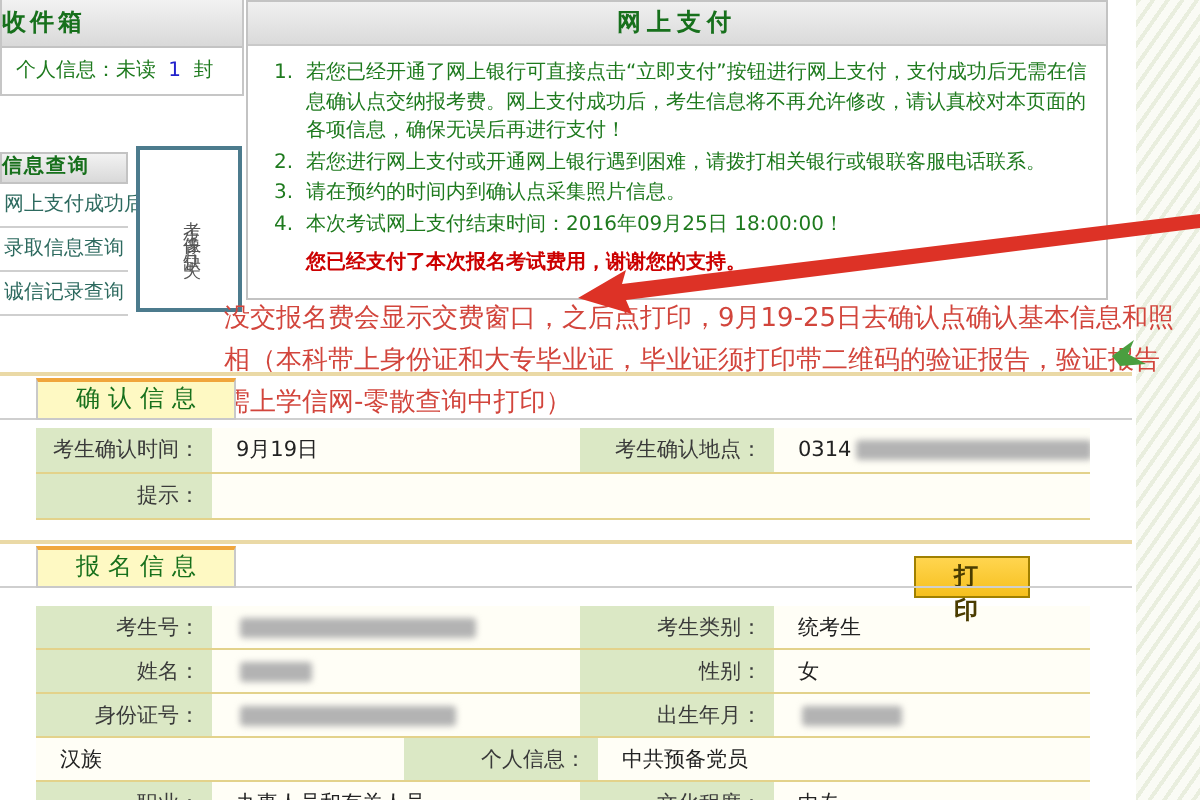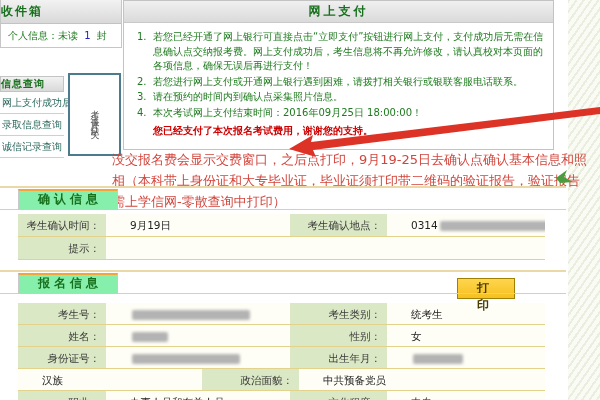--- a/index.html
+++ b/index.html
@@ -44,34 +44,34 @@
   .annotation{position:absolute;left:112px;top:149px;width:486px;color:var(--annotation-red);
         font-size:13px;line-height:21px;}
   .ann-line{white-space:nowrap;overflow:hidden;}
   .arrow-svg{position:absolute;left:0;top:0;pointer-events:none;}
   .leaf-svg{position:absolute;left:554px;top:169px;pointer-events:none;}
   
   .data-section{position:absolute;left:0;width:566px;border-top:2px solid var(--section-line);}
   .sec-confirm{top:186px;}
   .sec-signup{top:270px;height:128px;}
   .tab{position:relative;z-index:2;margin:1px 0 0 18px;width:94px;height:18px;line-height:17px;
-        background:#86efac;border:1px solid #c9c9c9;border-top:2px solid var(--tab-accent);
-        text-align:center;font-weight:bold;font-size:12px;color:var(--header-green);
+        background:#fef9c3;border:1px solid #c9c9c9;border-top:2px solid var(--tab-accent);
+        text-align:center;font-weight:normal;font-size:12px;color:var(--header-green);
         letter-spacing:4px;padding-left:4px;box-sizing:content-box;}
   .rule{height:1px;background:#cfcfcf;margin-top:-1px;position:relative;z-index:1;}
   .gtable{margin-left:18px;width:527px;}
   .sec-confirm .gtable{margin-top:4px;}
   .sec-signup .gtable{margin-top:9px;}
   .trow{display:flex;}
   .sec-confirm .trow{height:23px;line-height:23px;}
   .sec-signup .trow{height:22px;line-height:22px;}
   .cell{box-sizing:border-box;border-bottom:1px solid var(--cell-border);font-size:10.5px;
         overflow:hidden;white-space:nowrap;}
   .cell.label{background:var(--label-cell-bg);color:#3a3a3a;text-align:right;padding-right:6px;}
-  .cell.value{background:#fffef6;color:#222;padding-left:24px;}
+  .cell.value{background:#fffef6;color:#222;padding-left:12px;}
   .c0{width:88px;} .c1{width:184px;} .c2{width:97px;} .c3{flex:1;}
   .cell.wide{flex:1;width:auto;}
   .blur{display:inline-block;height:10px;background:#b3b3b3;filter:blur(1.6px);
         border-radius:2px;vertical-align:middle;margin-left:2px;}
   .print-btn{position:absolute;left:457px;top:6px;width:58px;height:21px;
         background:linear-gradient(#ffd54f,var(--print-button-bg));border:1px solid #a08000;
         font-weight:bold;color:#4a3c00;font-size:12px;letter-spacing:10px;padding-left:10px;
         text-align:center;line-height:17px;cursor:pointer;font-family:inherit;}
 </style>
 </head>
@@ -172,21 +172,21 @@
           <div class="cell value c3">女</div>
         </div>
         <div class="trow">
           <div class="cell label c0">身份证号：</div>
           <div class="cell value c1"><span class="blur" style="width: 108px;"></span></div>
           <div class="cell label c2">出生年月：</div>
           <div class="cell value c3"><span class="blur" style="width: 50px;"></span></div>
         </div>
         <div class="trow">
           <div class="cell value c1">汉族</div>
-          <div class="cell label c2">政治面貌：</div>
+          <div class="cell label c2">个人信息：</div>
           <div class="cell value c3">中共预备党员</div>
         </div>
         <div class="trow">
           <div class="cell label c0">职业：</div>
           <div class="cell value c1">办事人员和有关人员</div>
           <div class="cell label c2">文化程度：</div>
           <div class="cell value c3">中专</div>
         </div>
       </div>
   </section>

